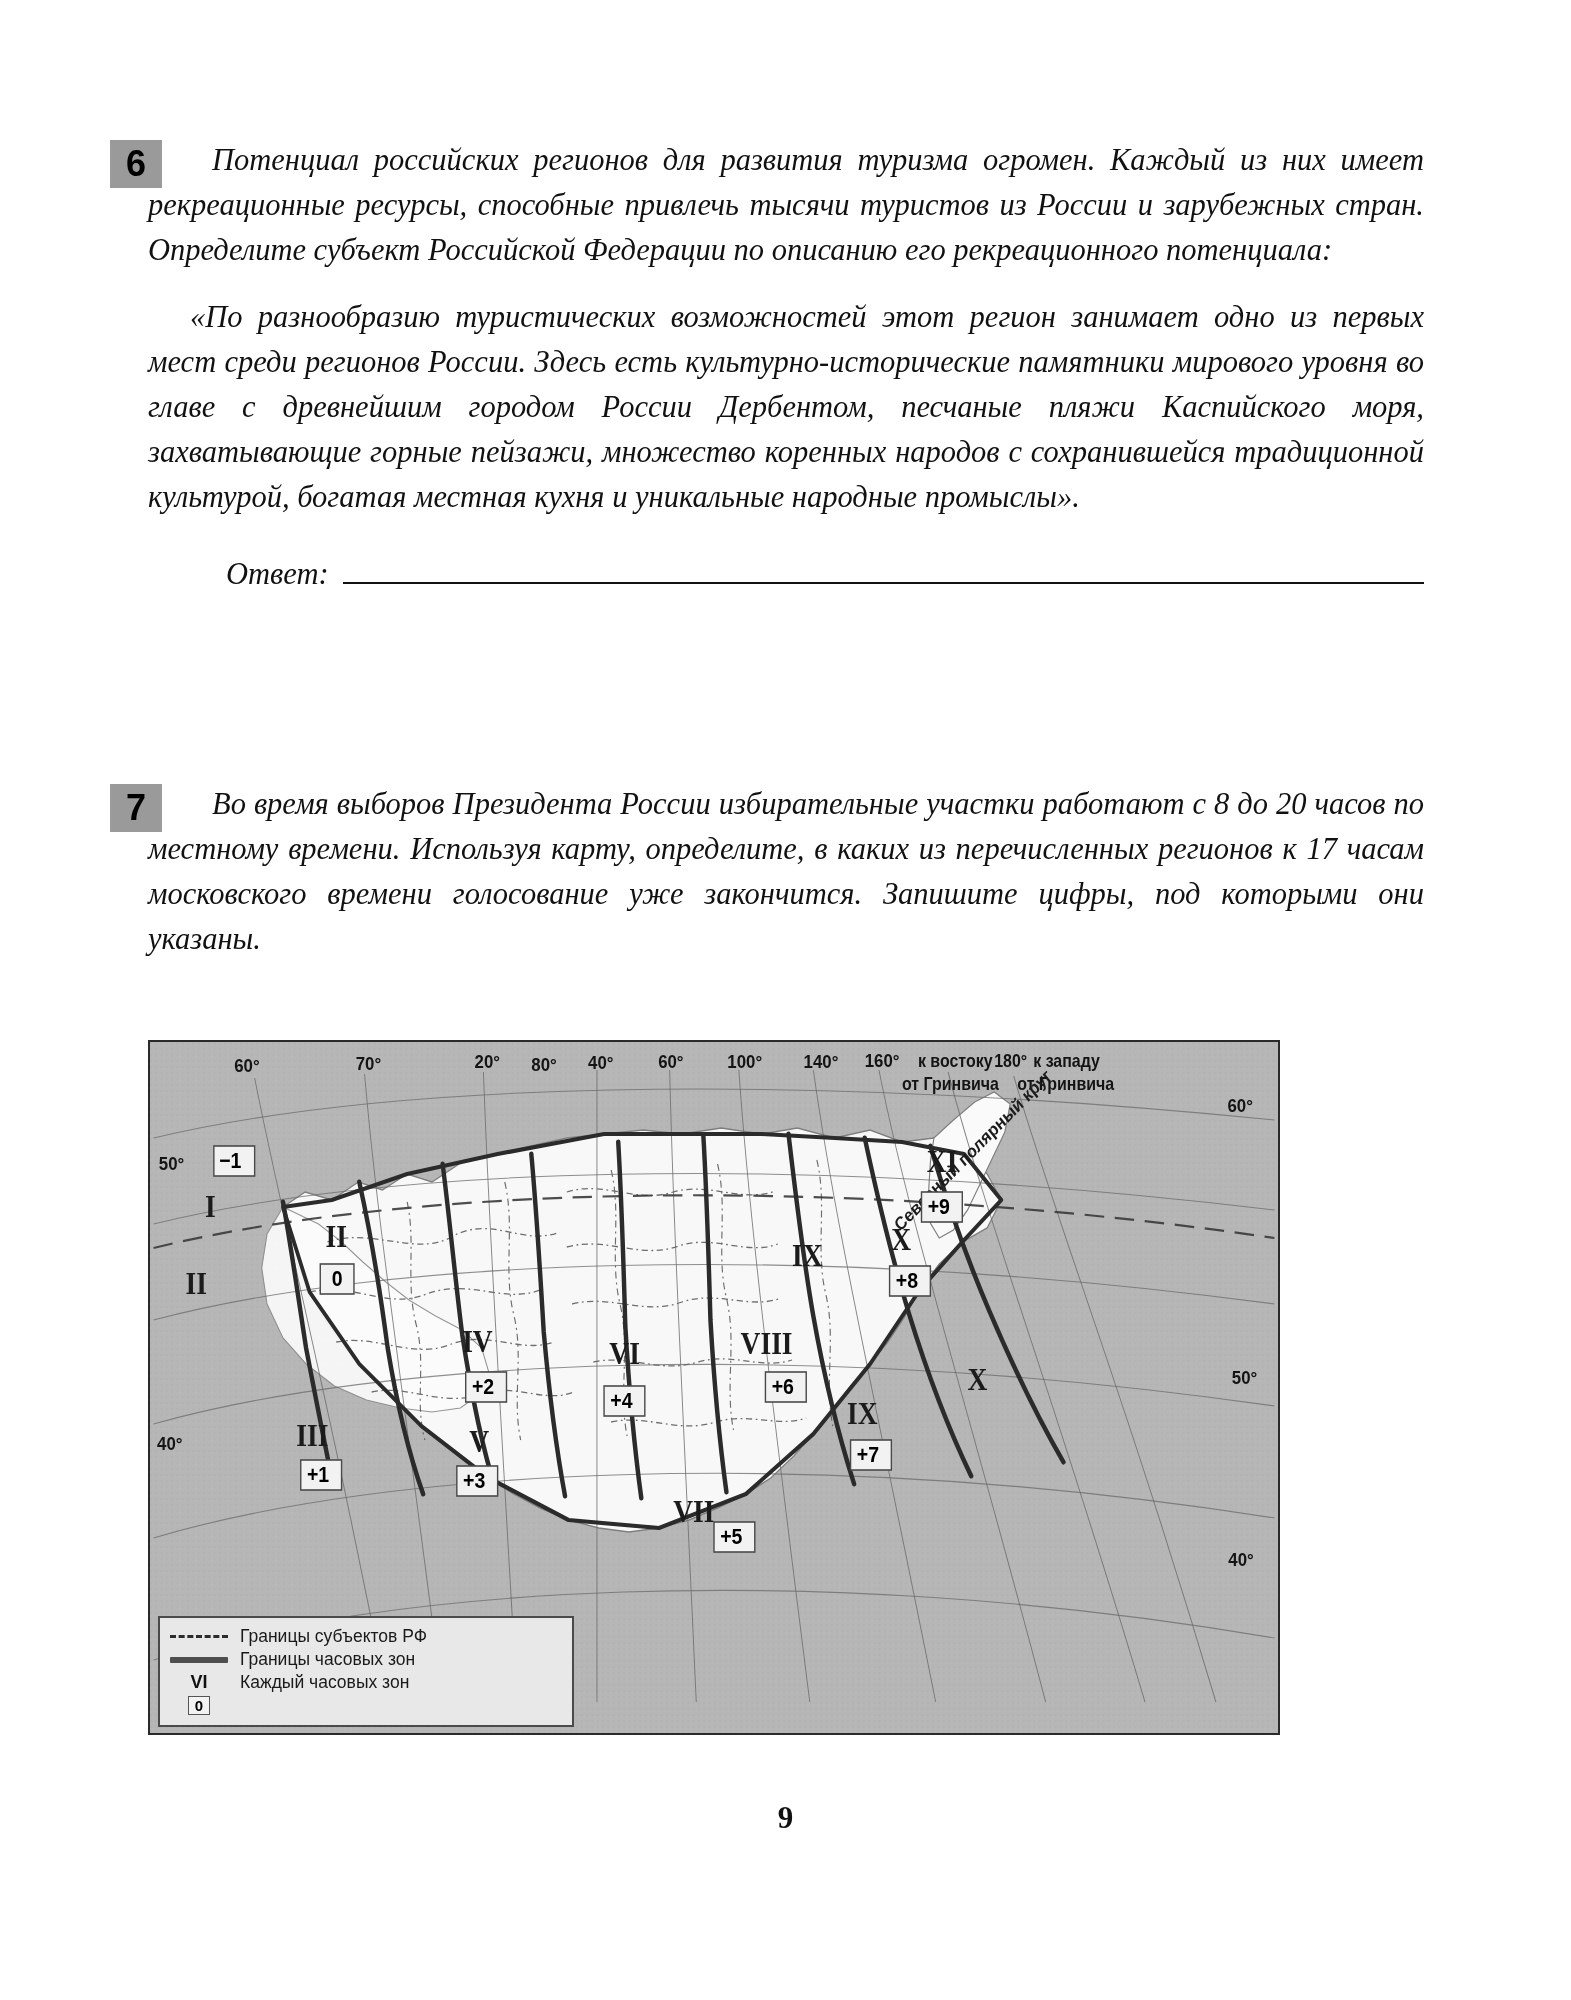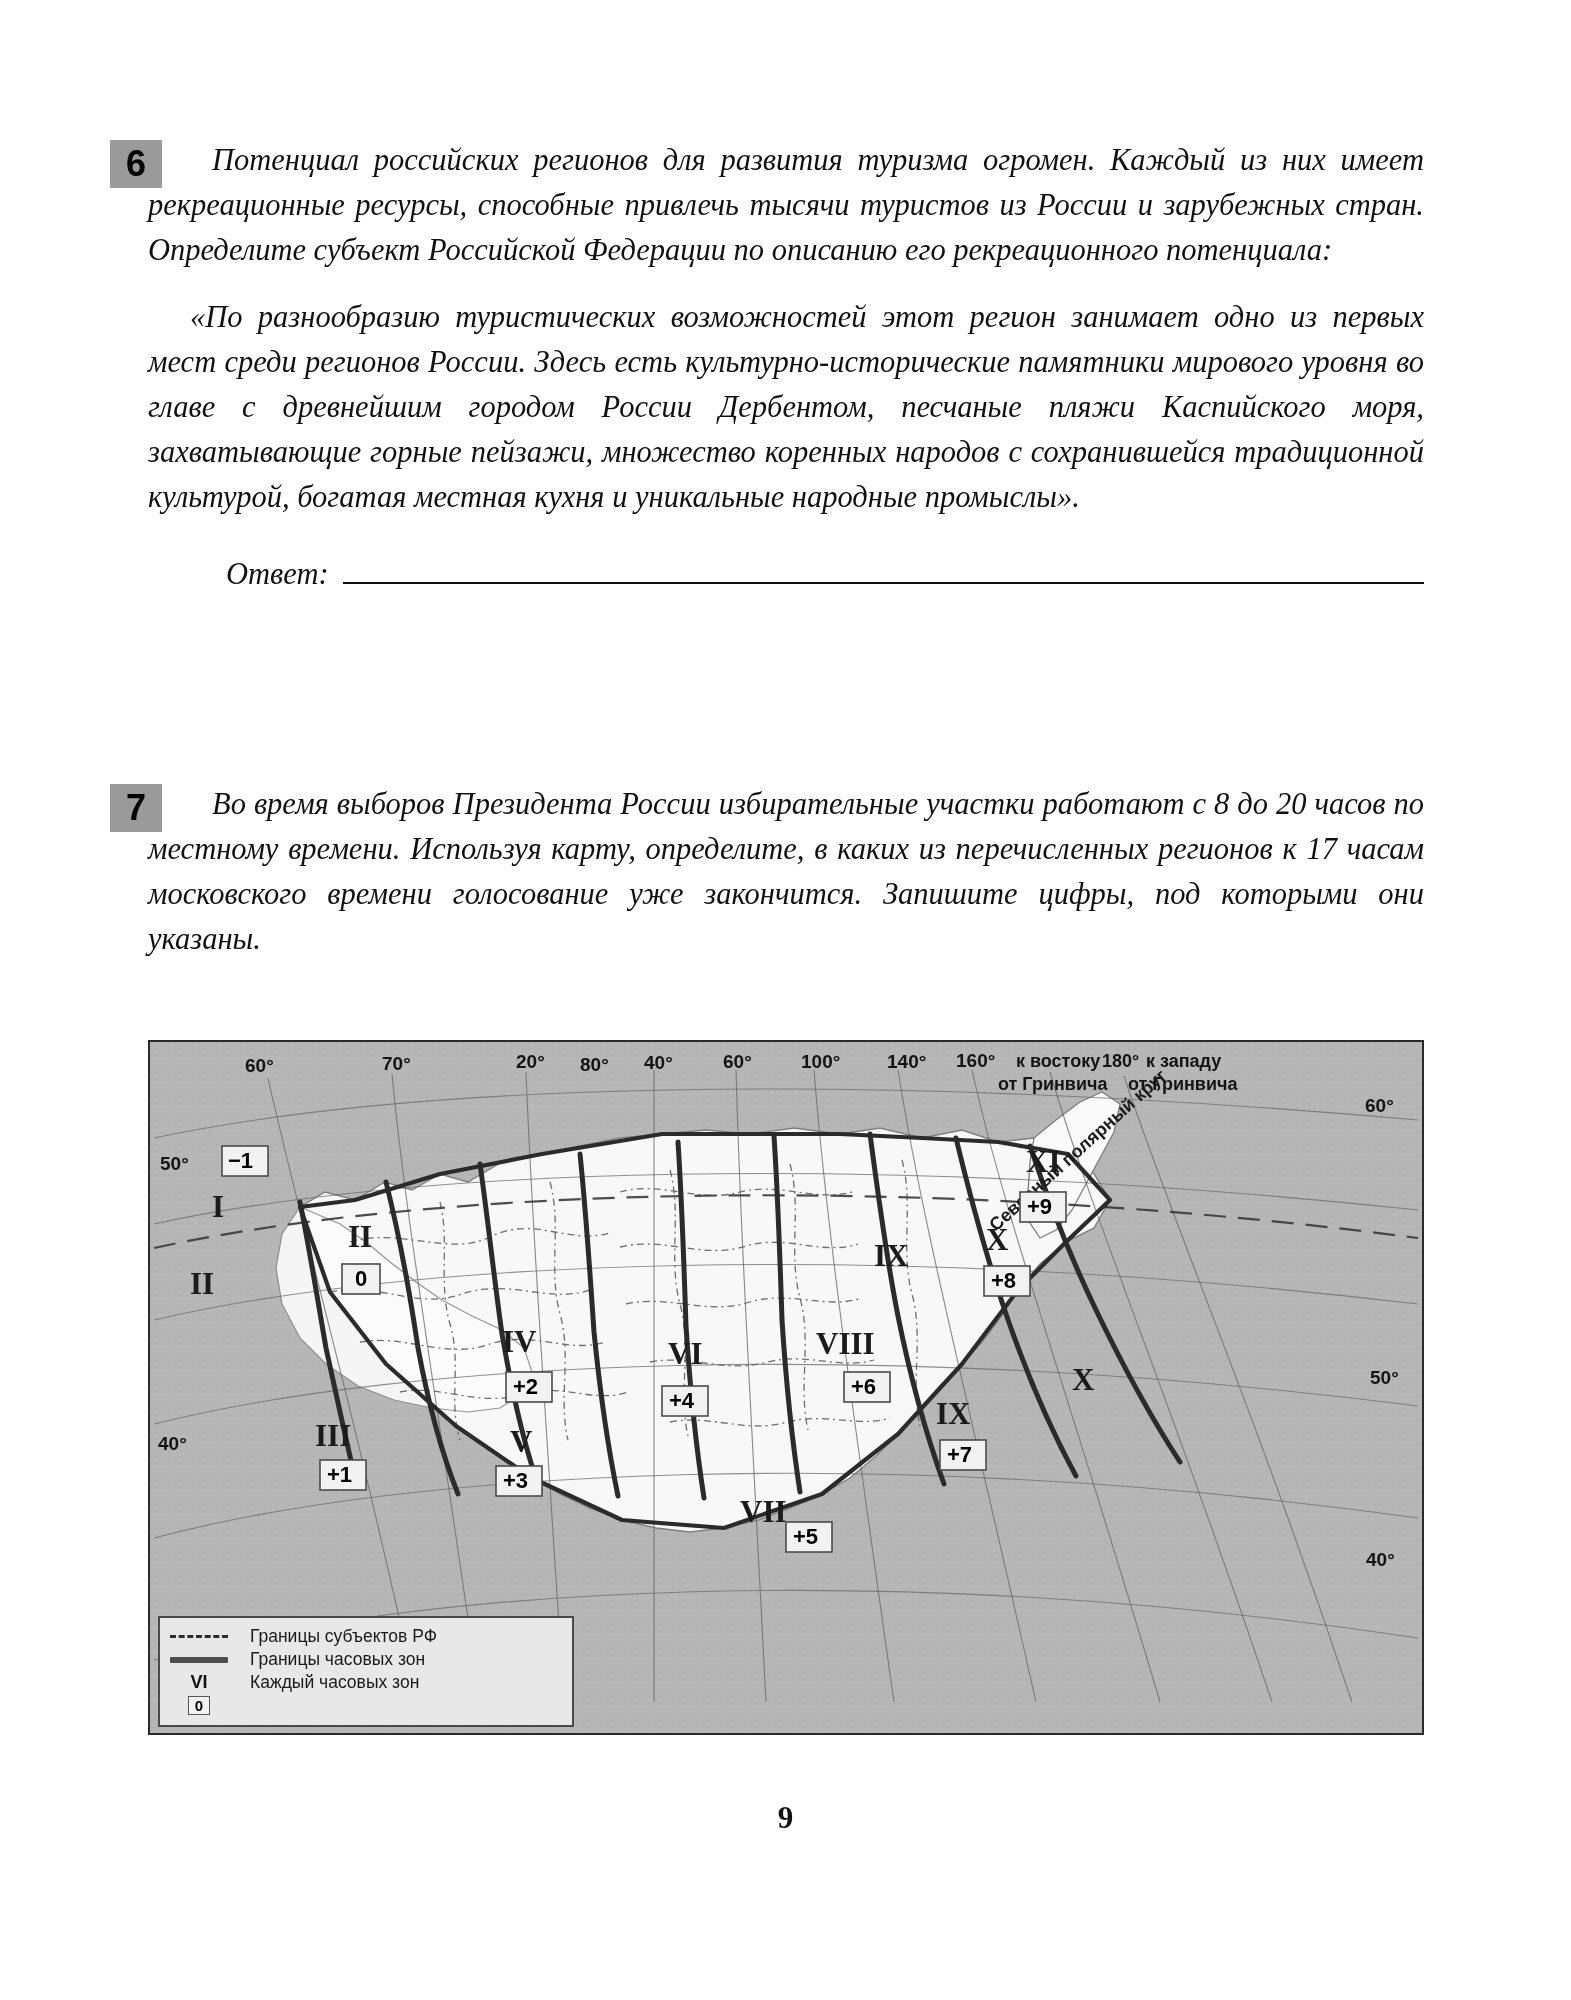--- a/index.html
+++ b/index.html
@@ -76,21 +76,21 @@
     border-bottom: 2.5px solid #111;
     margin-left: 14px;
     height: 26px;
   }
 
   
   .map-wrap {
     position: absolute;
     left: 148px;
     top: 1040px;
-    width: 1276px;
+    width: 1132px;
     height: 695px;
     border: 2px solid #2a2a2a;
     box-sizing: border-box;
     overflow: hidden;
     background: #3b82f6;
   }
   .map-svg { display: block; width: 100%; height: 100%; }
 
   .zone-roman {
     font-family: "Liberation Serif", serif;
@@ -140,21 +140,21 @@
     box-sizing: border-box;
     padding: 7px 8px 8px 8px;
     font-family: "Liberation Sans", sans-serif;
     font-size: 17.5px;
     line-height: 23px;
     color: #1a1a1a;
   }
   .legend-row {
     display: flex;
     align-items: flex-start;
-    gap: 20px;
+    gap: 10px;
   }
   .legend-key {
     width: 62px;
     min-width: 62px;
     display: flex;
     align-items: center;
     justify-content: center;
     height: 23px;
   }
   .key-dashdot {

